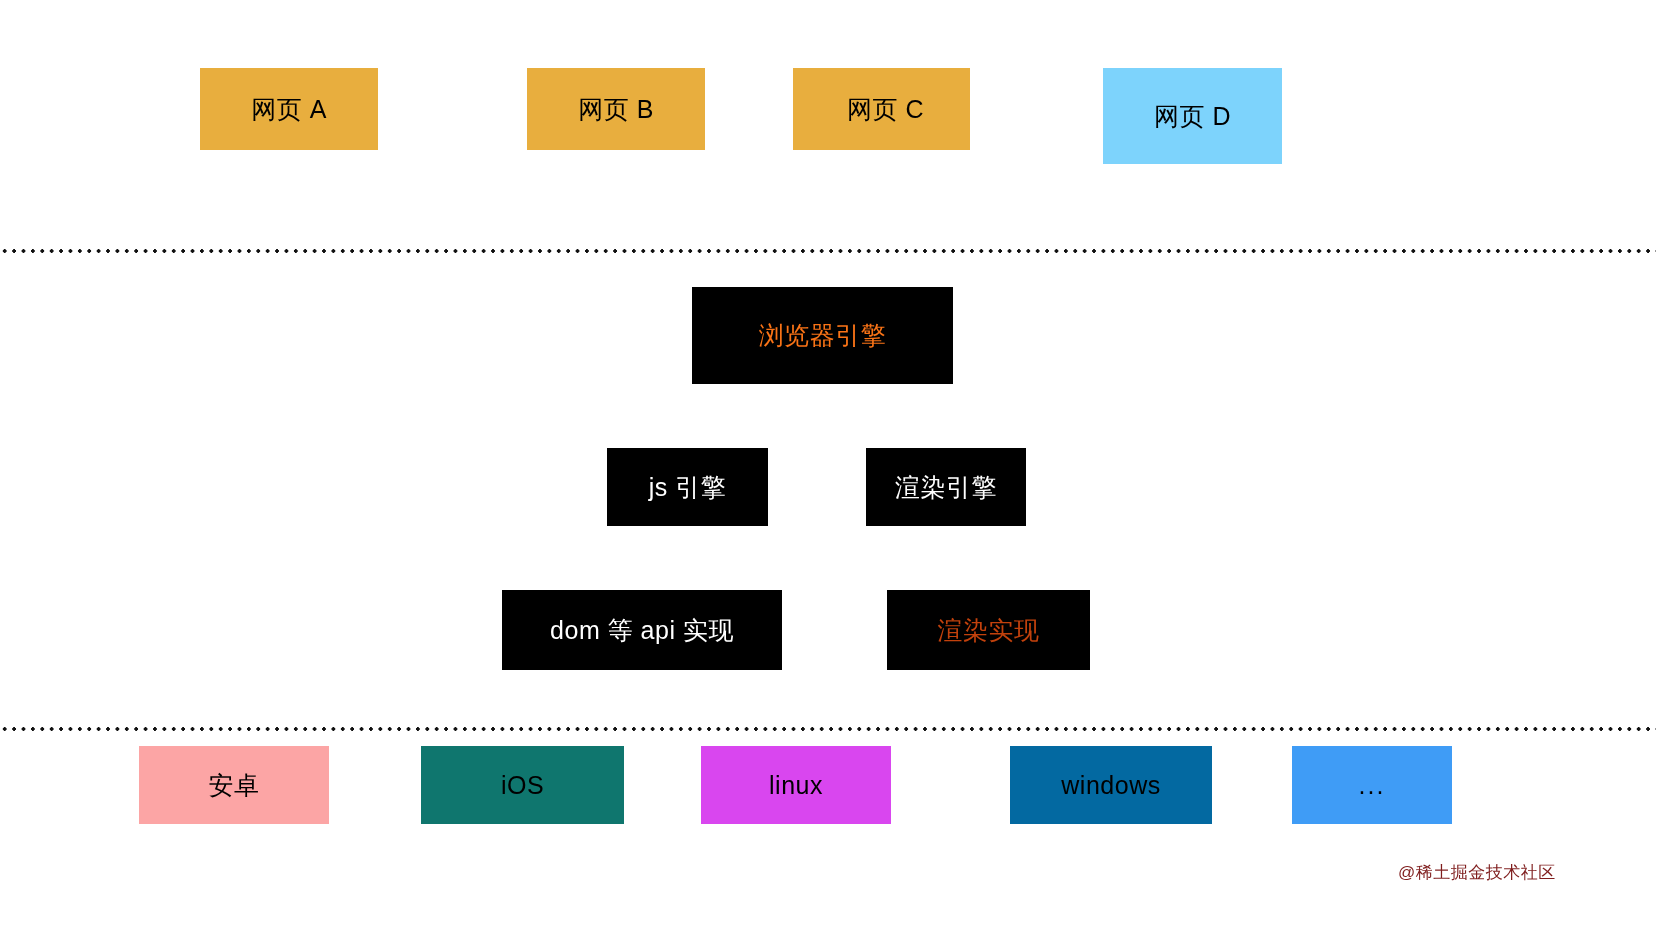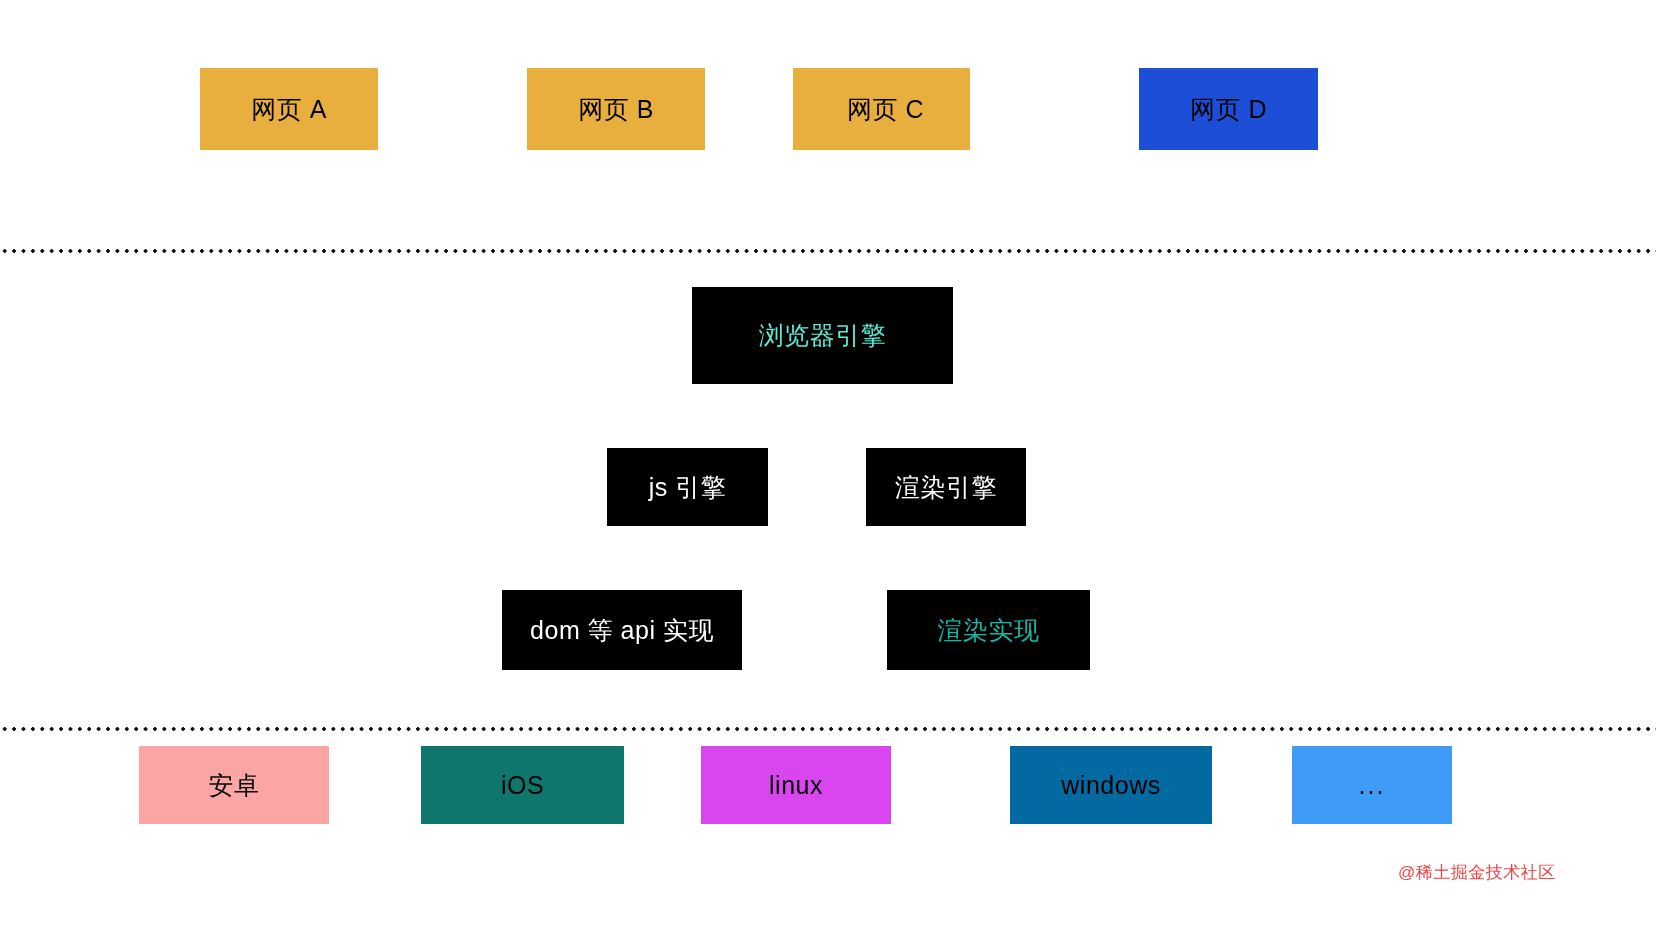--- a/index.html
+++ b/index.html
@@ -73,35 +73,35 @@
   }
 </style>
 </head>
 <body>
 
 <div id="stage" style="background: rgb(255, 255, 255);">
 
   <div class="node page" style="left: 200px; top: 68px; width: 178px; height: 82px; background: rgb(232, 174, 62);">网页 A</div>
   <div class="node page" style="left: 503px; top: 68px; width: 178px; height: 82px; background: rgb(232, 174, 62); margin-left: 24px;">网页 B</div>
   <div class="node page" style="left: 793px; top: 68px; width: 177px; height: 82px; background: rgb(232, 174, 62); padding-left: 8px;">网页 C</div>
-  <div class="node page" style="left: 1103px; top: 68px; width: 179px; height: 82px; background: #1d4ed8; margin-left: 36px;">网页 D</div>
+  <div class="node page" style="left: 1103px; top: 68px; width: 179px; height: 96px; background: #7dd3fc;">网页 D</div>
 
   <div class="divider" style="top: 249px;"></div>
 
-  <div class="node engine" style="left: 692px; top: 287px; width: 261px; height: 97px; background: rgb(0, 0, 0); color: #5eead4;">浏览器引擎</div>
+  <div class="node engine" style="left: 692px; top: 287px; width: 261px; height: 97px; background: rgb(0, 0, 0); color: #f97316;">浏览器引擎</div>
 
   <div class="node engine" style="left: 607px; top: 448px; width: 161px; height: 78px; background: rgb(0, 0, 0); color: rgb(255, 255, 255);">js 引擎</div>
   <div class="node engine" style="left: 866px; top: 448px; width: 160px; height: 78px; background: rgb(0, 0, 0); color: rgb(255, 255, 255);">渲染引擎</div>
 
-  <div class="node engine" style="left: 502px; top: 590px; width: 240px; height: 80px; background: rgb(0, 0, 0); color: rgb(255, 255, 255);">dom 等 api 实现</div>
-  <div class="node engine" style="left: 887px; top: 590px; width: 203px; height: 80px; background: rgb(0, 0, 0); color: #14b8a6;">渲染实现</div>
+  <div class="node engine" style="left: 502px; top: 590px; width: 280px; height: 80px; background: rgb(0, 0, 0); color: rgb(255, 255, 255);">dom 等 api 实现</div>
+  <div class="node engine" style="left: 887px; top: 590px; width: 203px; height: 80px; background: rgb(0, 0, 0); color: #c2410c;">渲染实现</div>
 
   <div class="divider" style="top: 727px;"></div>
 
   <div class="node os" style="left: 139px; top: 746px; width: 190px; height: 78px; background: #fca5a5;">安卓</div>
   <div class="node os" style="left: 421px; top: 746px; width: 203px; height: 78px; background: #0f766e;">iOS</div>
   <div class="node os" style="left: 701px; top: 746px; width: 190px; height: 78px; background: #d946ef;">linux</div>
   <div class="node os" style="left: 1010px; top: 746px; width: 202px; height: 78px; background: #0369a1;">windows</div>
   <div class="node os ellipsis" style="left: 1292px; top: 746px; width: 160px; height: 78px; background: rgb(63, 156, 246);">...</div>
 
-  <div class="watermark" style="left: 1398px; top: 861px; color: #ef4444;">@稀土掘金技术社区</div>
+  <div class="watermark" style="left: 1398px; top: 861px; color: #7f1d1d;">@稀土掘金技术社区</div>
 
 </div>
 
 </body></html>

